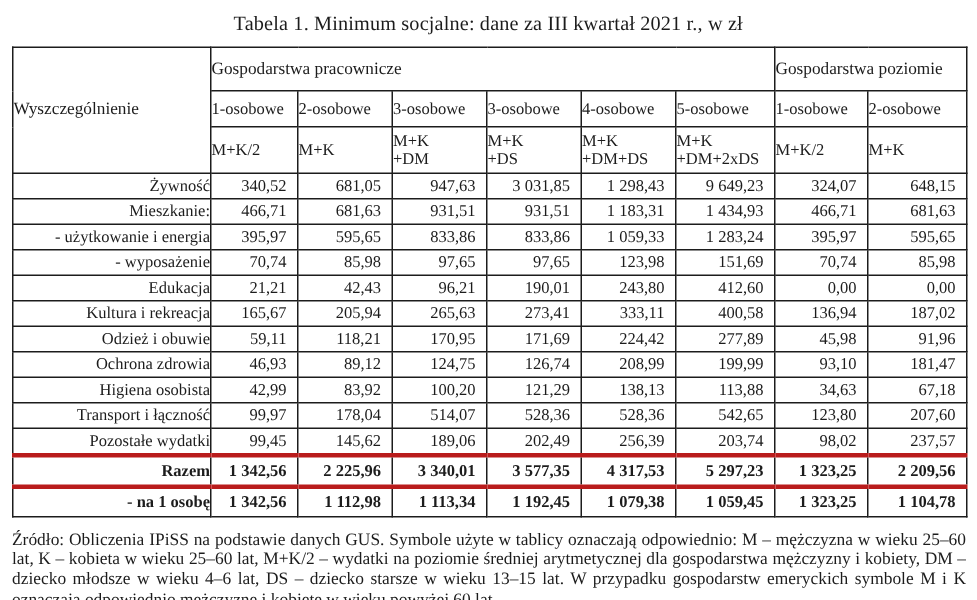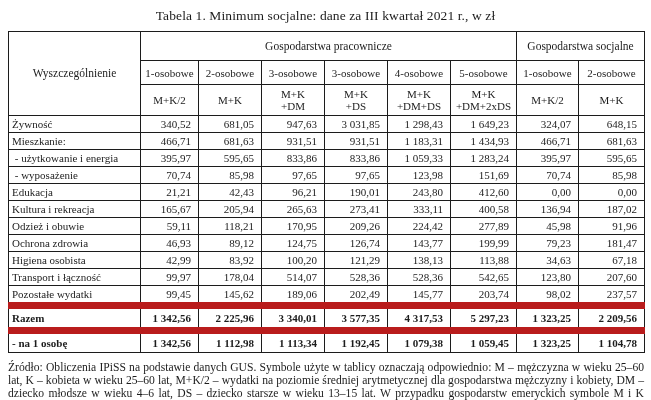--- a/index.html
+++ b/index.html
@@ -34,31 +34,31 @@
   table.min-table col.c-n6   { width: 66px; }
   table.min-table col.c-n7   { width: 62px; }
   table.min-table col.c-n8   { width: 66px; }
 
   table.min-table th, table.min-table td {
     border: 1px solid #1c1c1c;
     font-weight: normal;
     padding: 0;
     overflow: hidden;
   }
-  thead th { text-align: center; vertical-align: middle; }
+  thead th { text-align: left; vertical-align: middle; }
   tr.group-row th   { height: 28px; font-size: 11.5px; line-height: 12.5px; }
   tr.size-row th    { height: 23px; }
   tr.comp-row th    { height: 30px; white-space: pre-line; line-height: 12.5px; }
-  th.corner { vertical-align: middle; text-align: center; font-size: 11.5px; }
+  th.corner { vertical-align: middle; font-size: 11.5px; }
 
   tbody td { border-top: 0; border-bottom: 0; height: 16px; line-height: 16px; }
-  tbody td.lbl { text-align: left; padding-left: 3px; white-space: pre; }
+  tbody td.lbl { text-align: right; padding-left: 3px; white-space: pre; }
   tbody td.num { text-align: right; padding-right: 7px; white-space: pre; }
   tbody tr.summary td {
-    border-top: 7px solid #b91c1c;
+    border-top: 3px solid #b91c1c;
     font-weight: bold;
     height: 18px; line-height: 18px;
   }
   .footnote {
     width: 636px;
     margin: 8px 0 0 8px;
     font-size: 11.6px;
     line-height: 13.2px;
     text-align: justify;
   }
@@ -79,21 +79,21 @@
       <col class="c-n4">
         <col class="c-n5">
         <col class="c-n6">
         <col class="c-n7">
         <col class="c-n8">
     </colgroup>
     <thead>
       <tr class="group-row">
         <th class="corner" rowspan="3">Wyszczególnienie</th>
         <th colspan="6">Gospodarstwa pracownicze</th>
-        <th colspan="2">Gospodarstwa socjalne</th>
+        <th colspan="2">Gospodarstwa poziomie</th>
       </tr>
       <tr class="size-row">
         <th>1-osobowe</th>
         <th>2-osobowe</th>
         <th>3-osobowe</th>
         <th>3-osobowe</th>
         <th>4-osobowe</th>
         <th>5-osobowe</th>
         <th>1-osobowe</th>
         <th>2-osobowe</th>
@@ -114,21 +114,21 @@
       </tr>
     </thead>
     <tbody>
         <tr>
           <td class="lbl">Żywność</td>
           <td class="num">340,52</td>
           <td class="num">681,05</td>
           <td class="num">947,63</td>
           <td class="num">3 031,85</td>
           <td class="num">1 298,43</td>
-          <td class="num">1 649,23</td>
+          <td class="num">9 649,23</td>
           <td class="num">324,07</td>
           <td class="num">648,15</td>
         </tr>
         <tr>
           <td class="lbl">Mieszkanie:</td>
           <td class="num">466,71</td>
           <td class="num">681,63</td>
           <td class="num">931,51</td>
           <td class="num">931,51</td>
           <td class="num">1 183,31</td>
@@ -178,35 +178,35 @@
           <td class="num">333,11</td>
           <td class="num">400,58</td>
           <td class="num">136,94</td>
           <td class="num">187,02</td>
         </tr>
         <tr>
           <td class="lbl">Odzież i obuwie</td>
           <td class="num">59,11</td>
           <td class="num">118,21</td>
           <td class="num">170,95</td>
-          <td class="num">209,26</td>
+          <td class="num">171,69</td>
           <td class="num">224,42</td>
           <td class="num">277,89</td>
           <td class="num">45,98</td>
           <td class="num">91,96</td>
         </tr>
         <tr>
           <td class="lbl">Ochrona zdrowia</td>
           <td class="num">46,93</td>
           <td class="num">89,12</td>
           <td class="num">124,75</td>
           <td class="num">126,74</td>
-          <td class="num">143,77</td>
+          <td class="num">208,99</td>
           <td class="num">199,99</td>
-          <td class="num">79,23</td>
+          <td class="num">93,10</td>
           <td class="num">181,47</td>
         </tr>
         <tr>
           <td class="lbl">Higiena osobista</td>
           <td class="num">42,99</td>
           <td class="num">83,92</td>
           <td class="num">100,20</td>
           <td class="num">121,29</td>
           <td class="num">138,13</td>
           <td class="num">113,88</td>
@@ -223,21 +223,21 @@
           <td class="num">542,65</td>
           <td class="num">123,80</td>
           <td class="num">207,60</td>
         </tr>
         <tr>
           <td class="lbl">Pozostałe wydatki</td>
           <td class="num">99,45</td>
           <td class="num">145,62</td>
           <td class="num">189,06</td>
           <td class="num">202,49</td>
-          <td class="num">145,77</td>
+          <td class="num">256,39</td>
           <td class="num">203,74</td>
           <td class="num">98,02</td>
           <td class="num">237,57</td>
         </tr>
         <tr class="summary">
           <td class="lbl">Razem</td>
           <td class="num">1 342,56</td>
           <td class="num">2 225,96</td>
           <td class="num">3 340,01</td>
           <td class="num">3 577,35</td>

